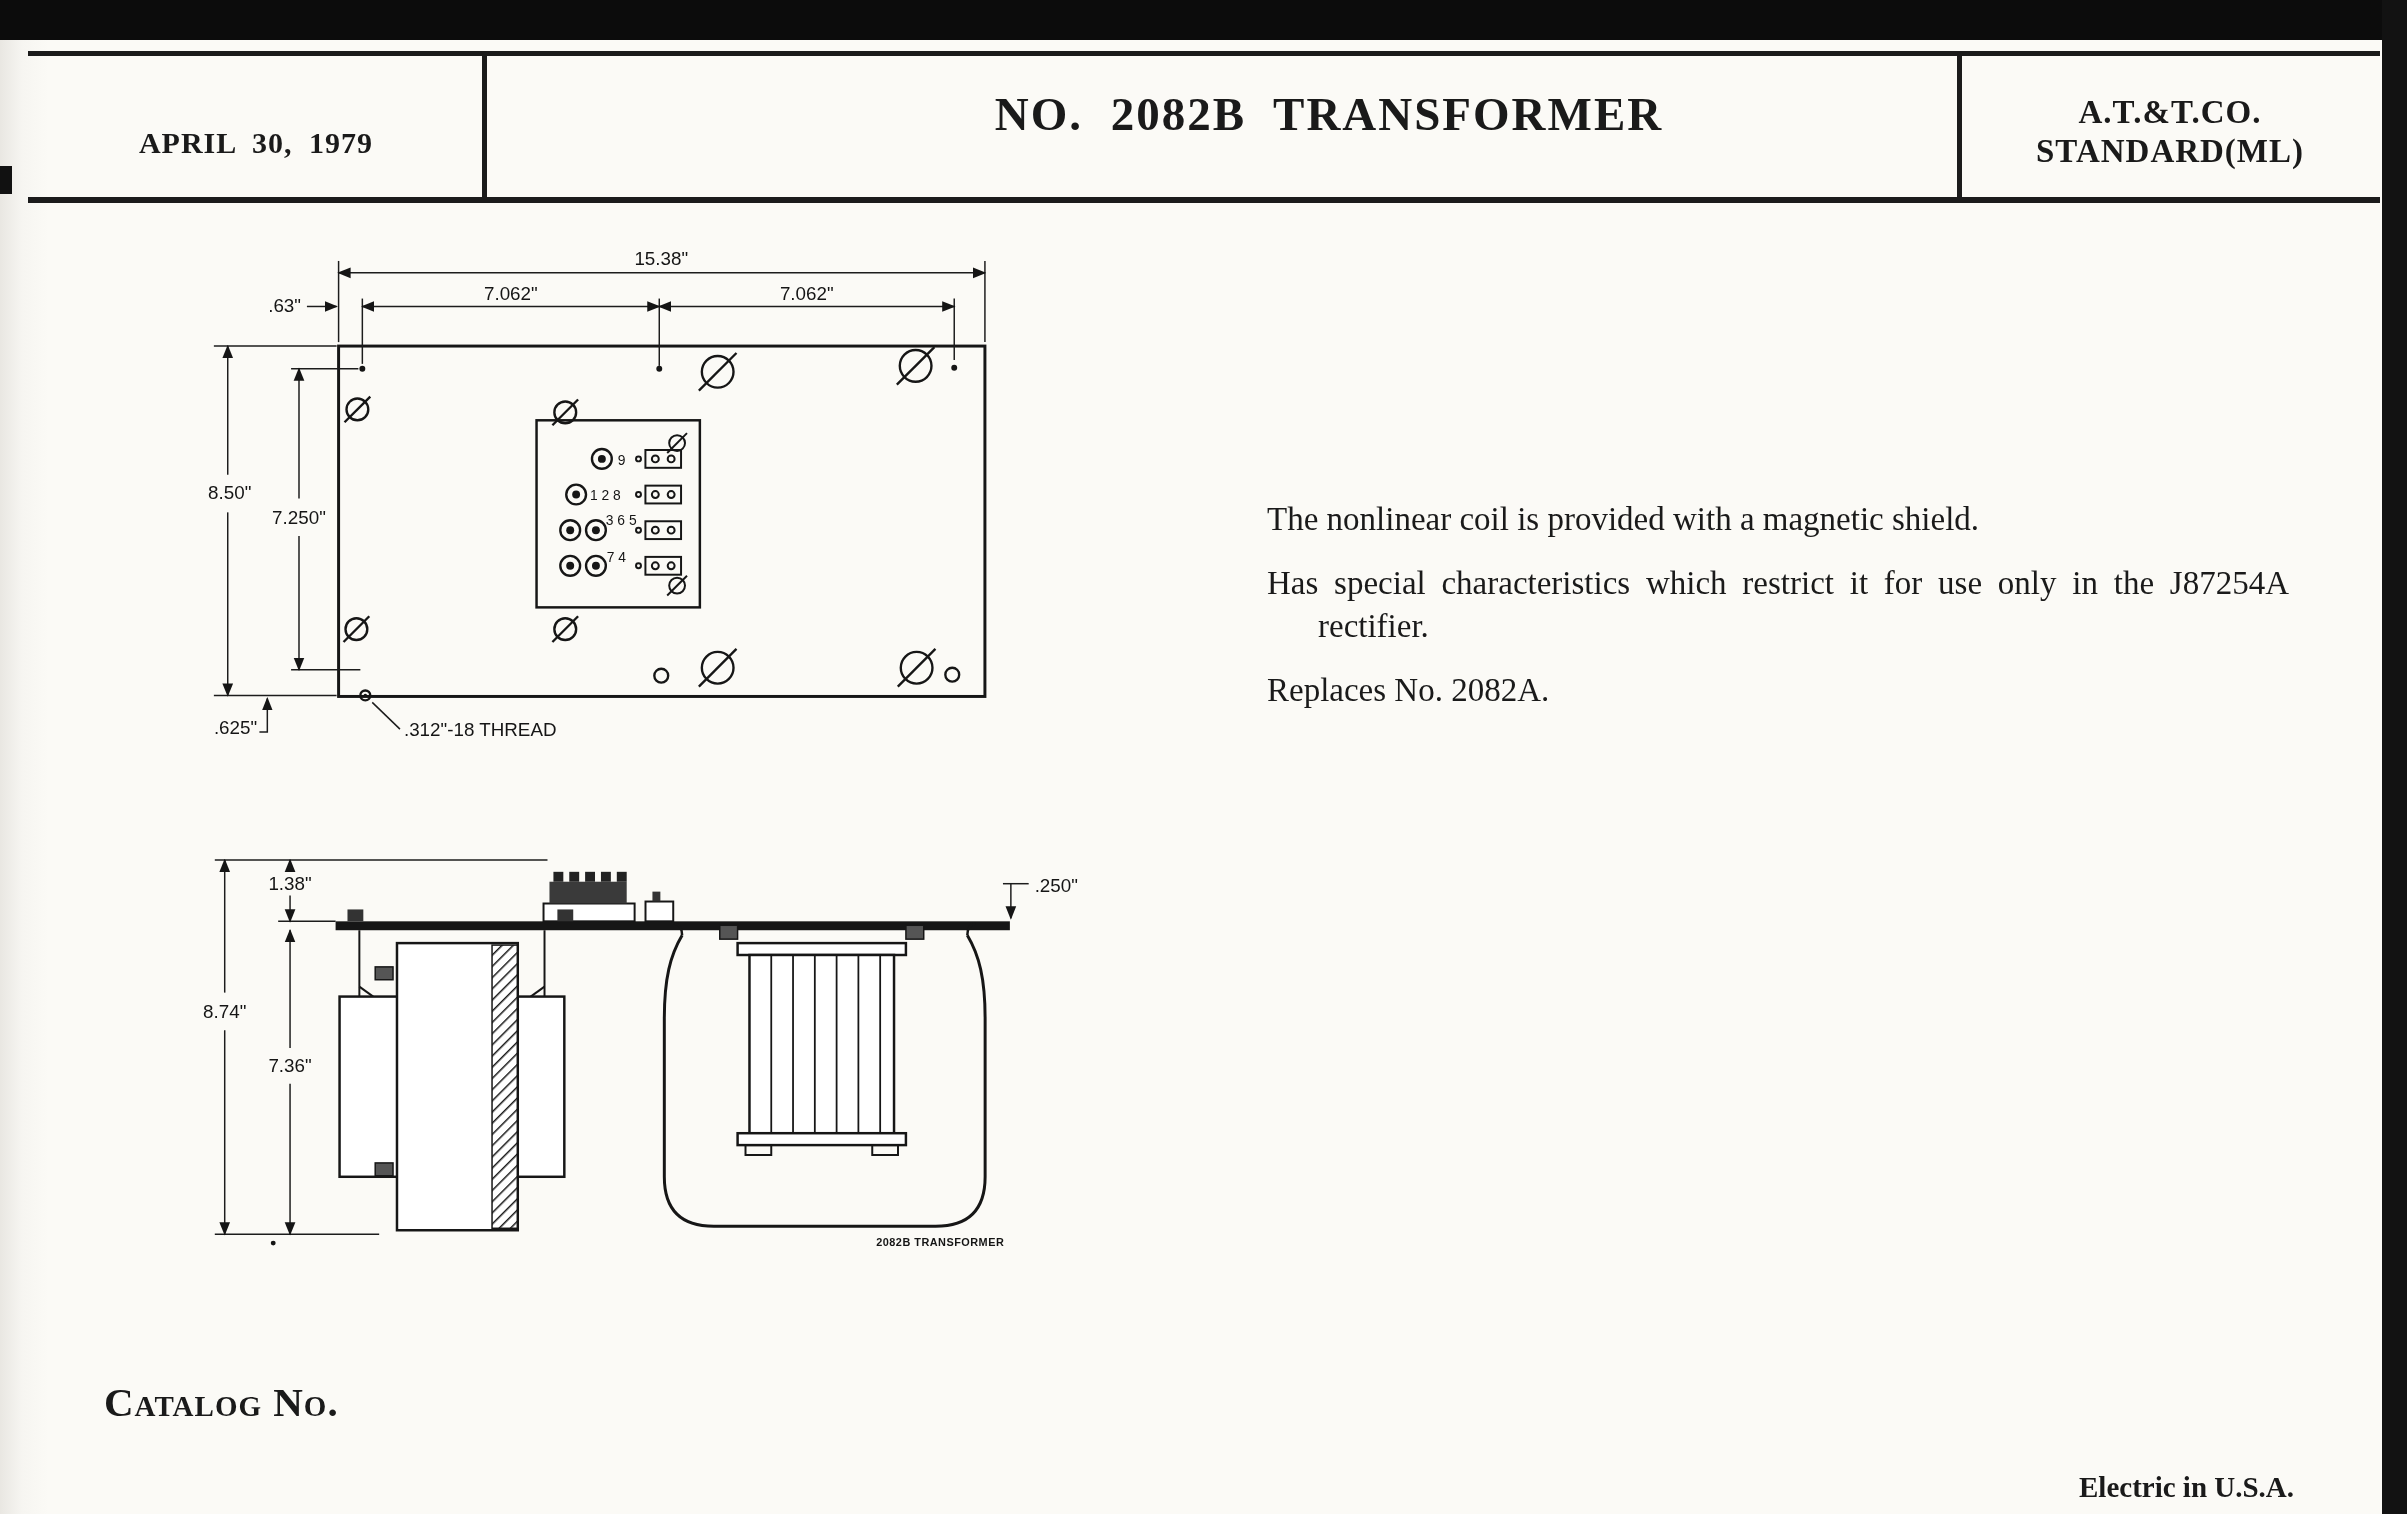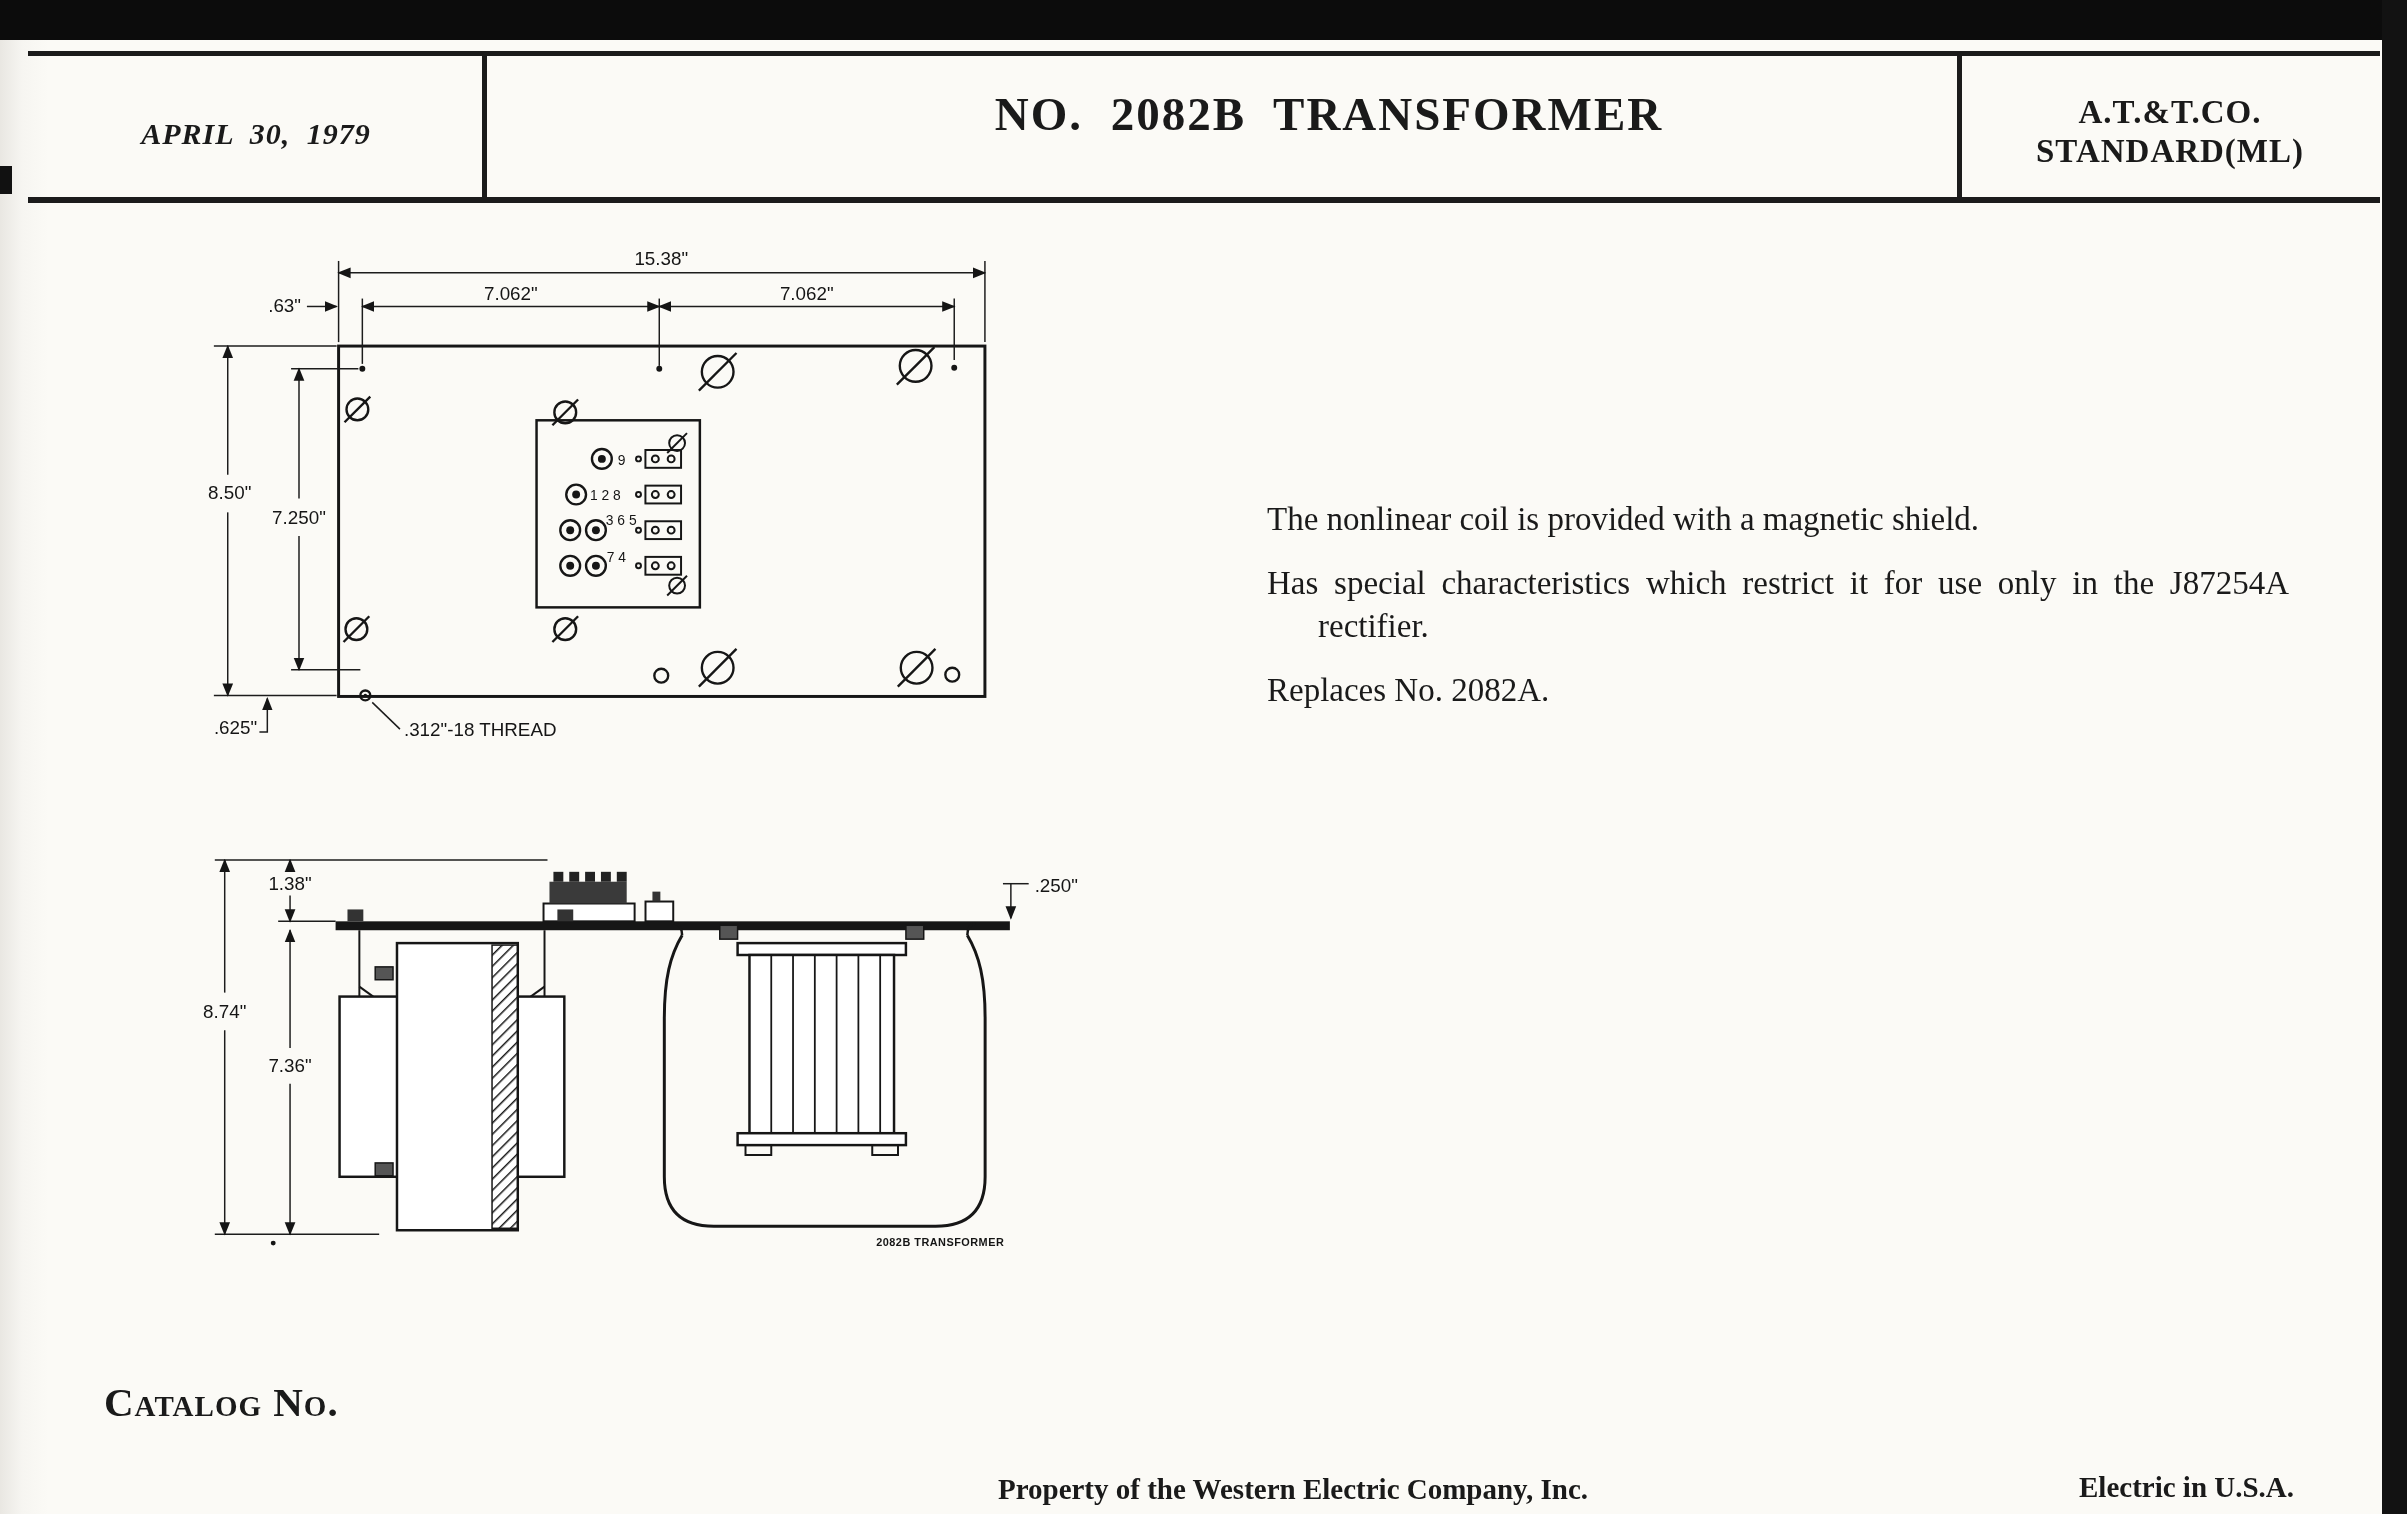--- a/index.html
+++ b/index.html
@@ -10,22 +10,22 @@
   }
   .topbar   { position:absolute; left:0; top:0; width:100%; height:40px; background:#0c0c0c; }
   .rightbar { position:absolute; right:0; top:0; width:26px; height:100%; background:#121212; }
   .edge-mark{ position:absolute; left:0; top:166px; width:12px; height:28px; background:#111; }
   .rule     { position:absolute; background:#1b1b1b; }
   .rule-top    { left:28px; top:51px;  width:2352px; height:5px; }
   .rule-bottom { left:28px; top:197px; width:2352px; height:6px; }
   .vdiv1 { left:482px;  top:51px; width:5px; height:151px; }
   .vdiv2 { left:1957px; top:51px; width:5px; height:151px; }
 
-  .h-date { position:absolute; left:30px; top:117px; width:452px; text-align:center;
-            font-size:30px; font-weight:bold; letter-spacing:1px; word-spacing:8px;font-style:italic; }
+  .h-date { position:absolute; left:30px; top:126px; width:452px; text-align:center;
+            font-size:30px; font-weight:bold; letter-spacing:1px; word-spacing:8px; }
   .h-title{ position:absolute; left:487px; top:87px; width:1684px; text-align:center;
             font-size:47px; font-weight:bold; letter-spacing:2px; word-spacing:14px; }
   .h-org  { position:absolute; left:1962px; top:93px; width:416px; text-align:center;
             font-size:33px; font-weight:bold; line-height:39px; letter-spacing:1px; }
 
   .desc { position:absolute; left:1267px; top:498px; width:1022px; }
   .desc p { margin:0 0 20px 0; font-size:33px; line-height:1.32; text-align:justify;
             padding-left:51px; text-indent:-51px; }
 
   .svgwrap { position:absolute; }
@@ -273,17 +273,16 @@
     </g>
 
     <text class="dimtext" x="96" y="42" text-anchor="middle">1.38"</text>
     <text class="dimtext" x="848" y="44" text-anchor="start">.250"</text>
     <text class="dimtext" x="30" y="172" text-anchor="middle">8.74"</text>
     <text class="dimtext" x="96" y="226" text-anchor="middle">7.36"</text>
     <text class="caption" x="688" y="402" text-anchor="start">2082B TRANSFORMER</text>
   </svg>
 
   <div class="catalog">Catalog No.</div>
-  <div class="property">Property of the Western Electric Company, Inc.</div>
   <div class="printed">Electric in U.S.A.</div>
 
 </div>
 
 
 </body></html>

